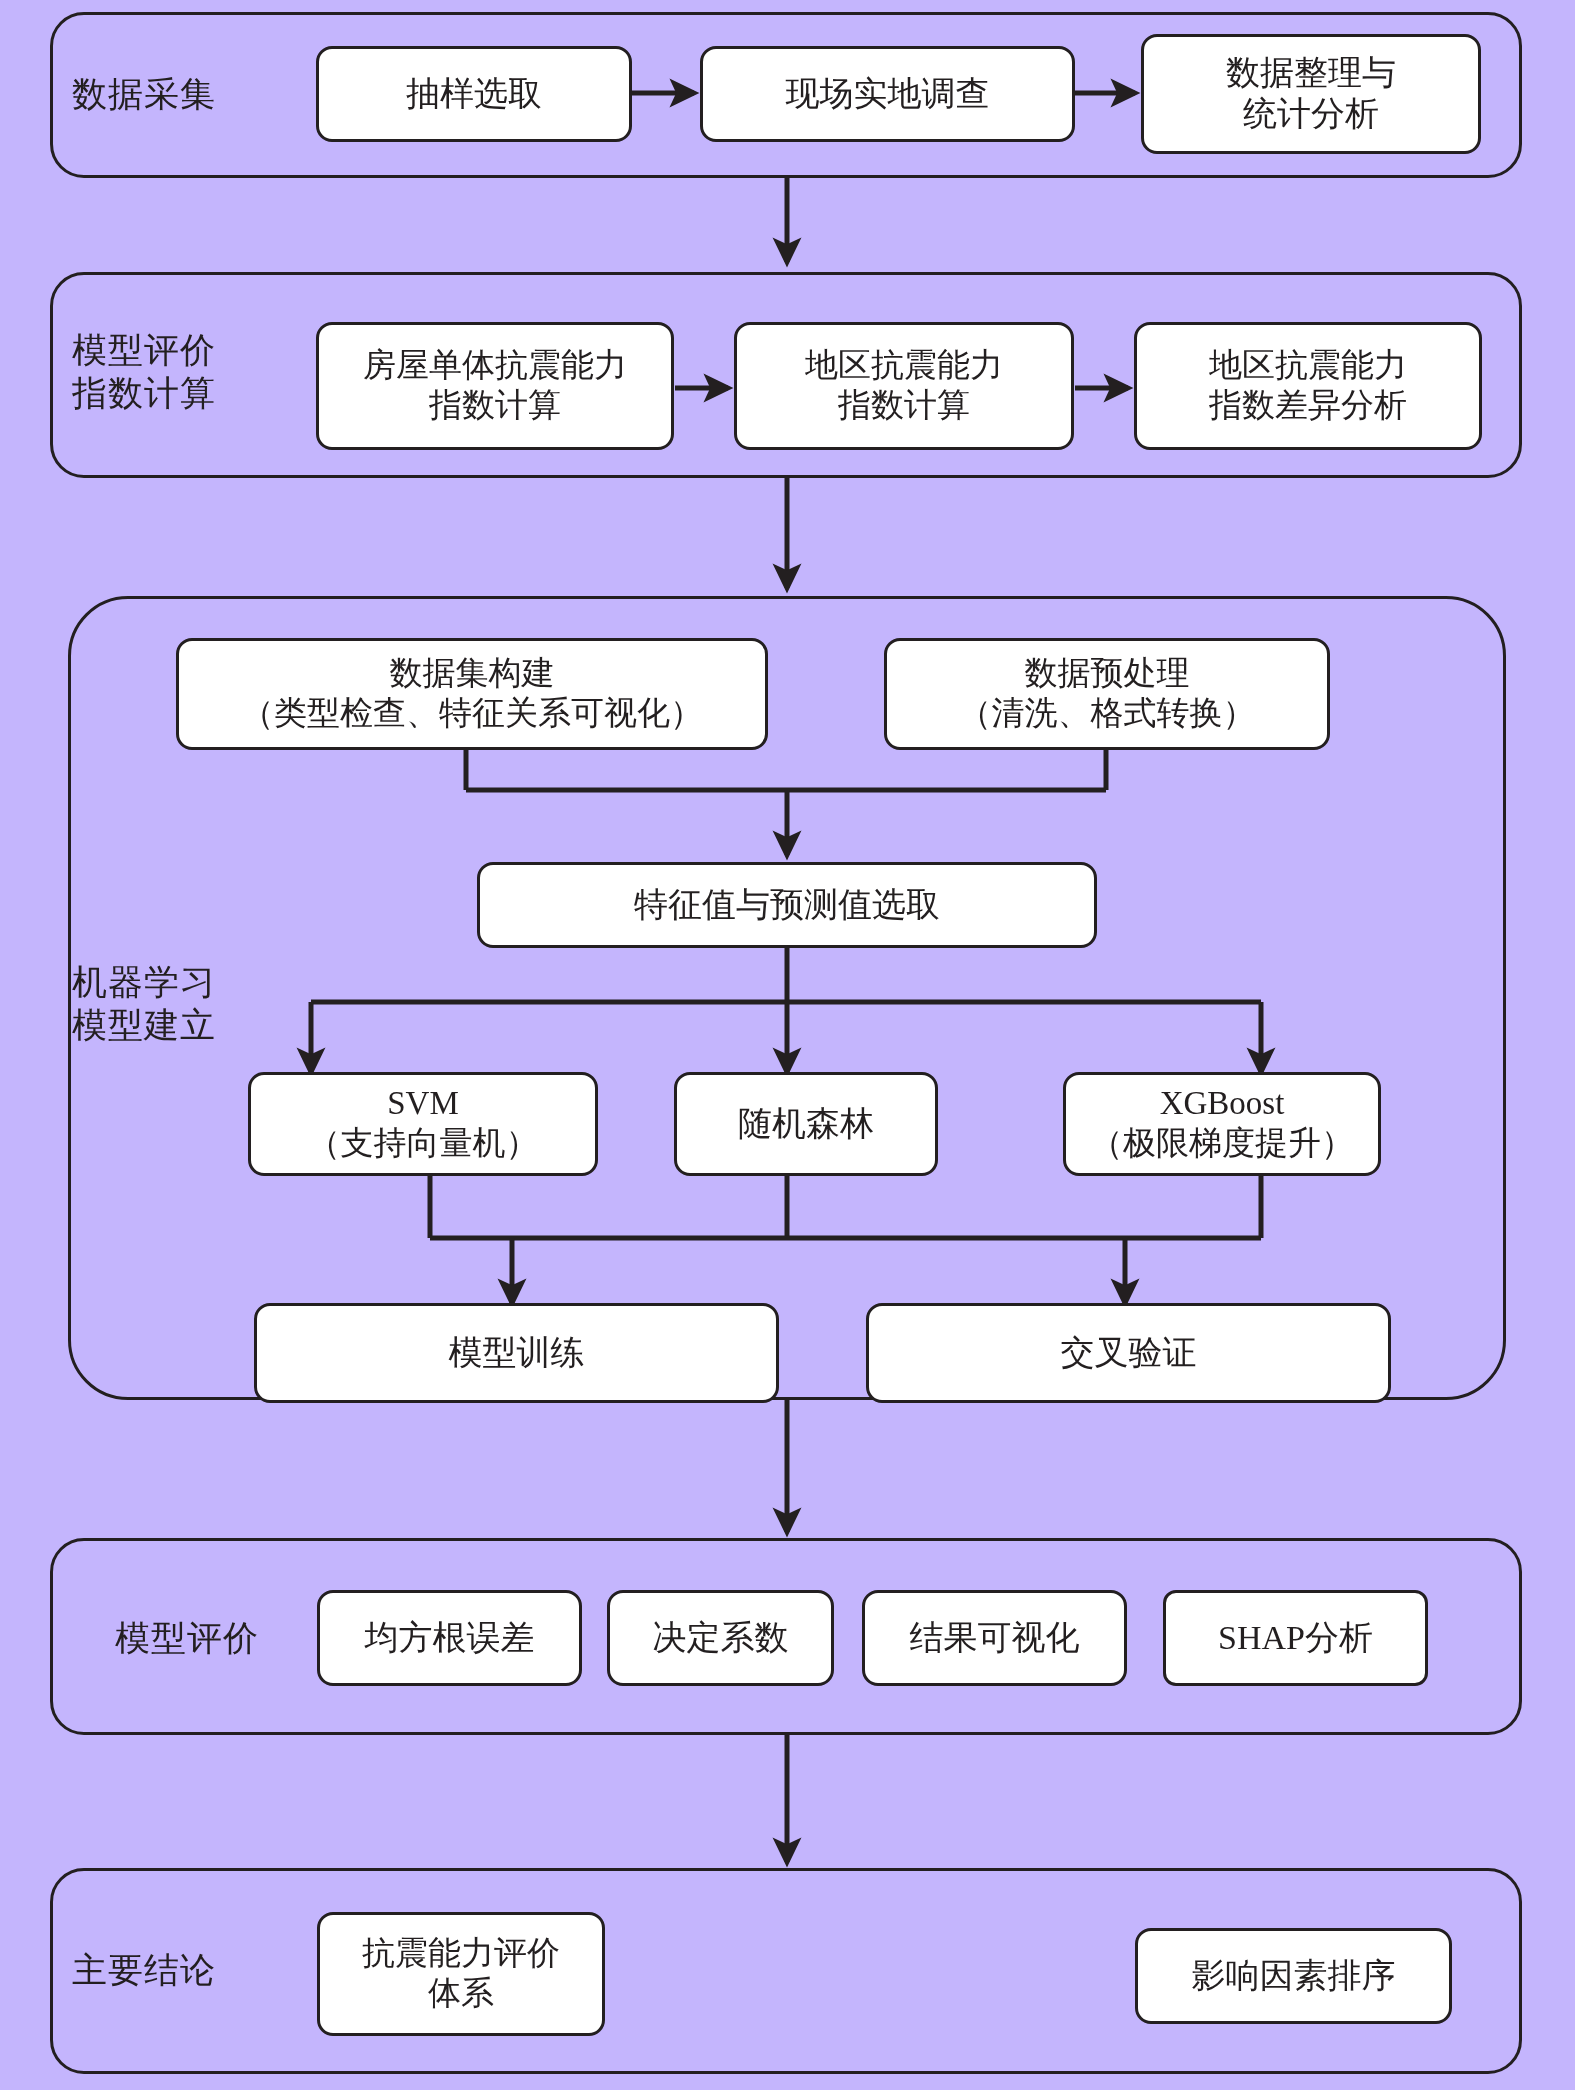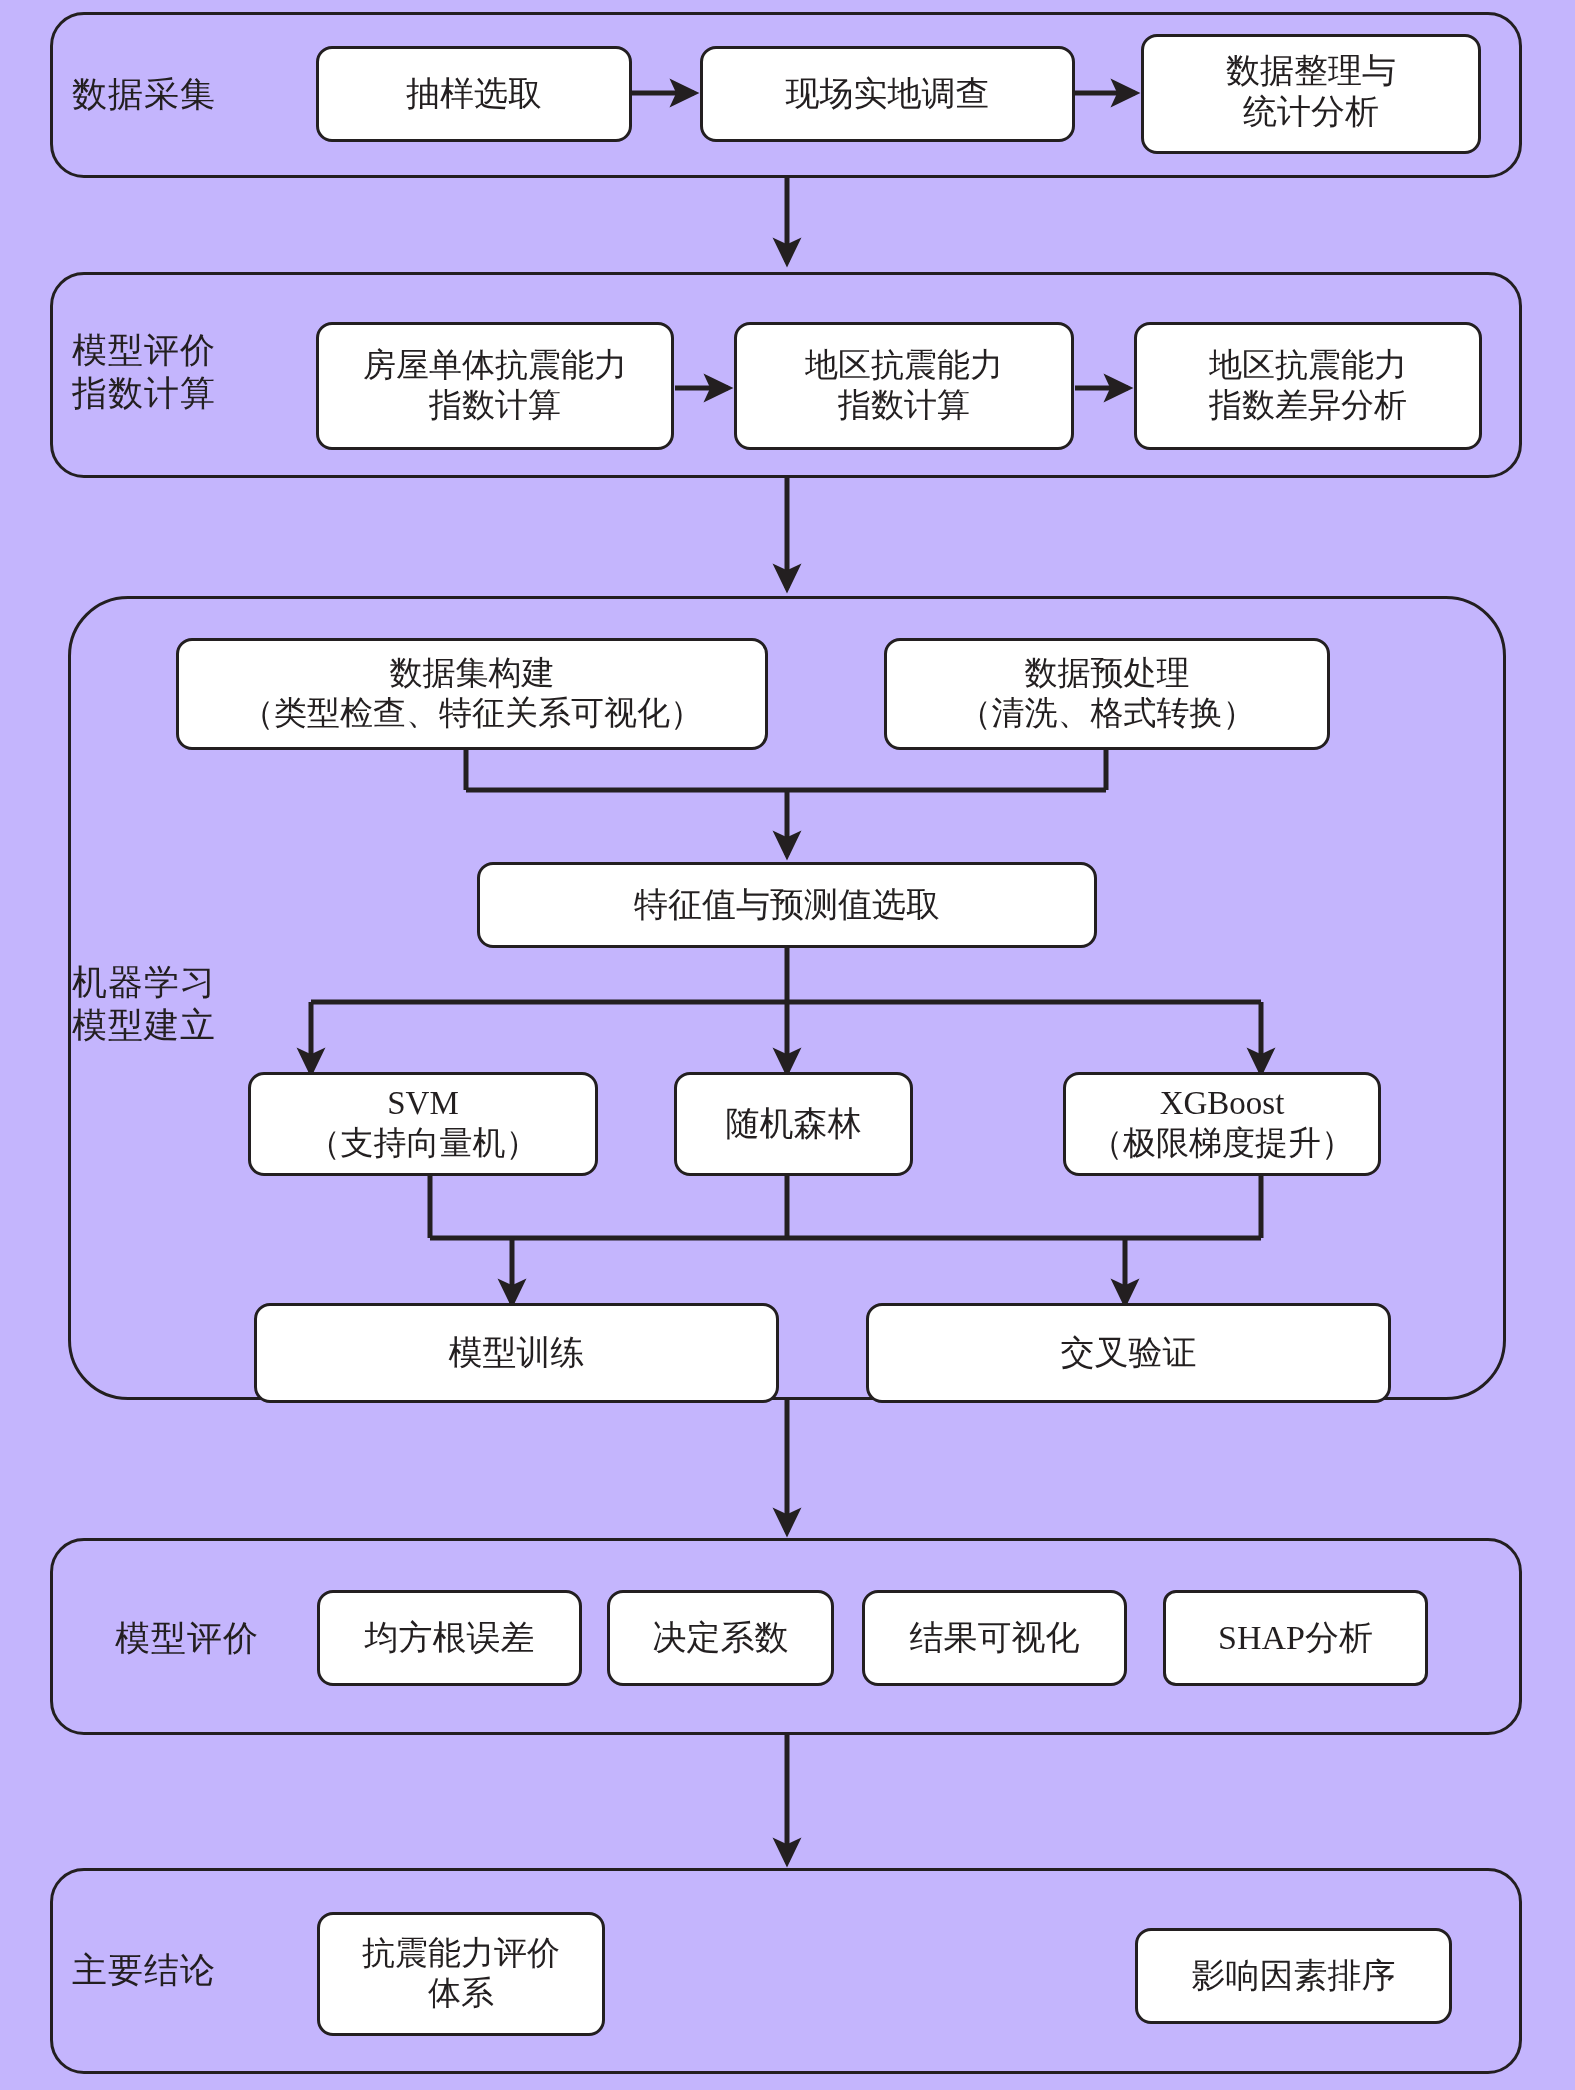--- a/index.html
+++ b/index.html
@@ -106,21 +106,21 @@
 
       <line x1="787" y1="1735" x2="787" y2="1862" marker-end="url(#arrow)"></line>
     </g>
   </svg>
 
   <div class="stage" style="left:50px; top:12px; width:1472px; height:166px;"></div>
   <div class="stage-label" style="left:72px; top:74px; width:230px;">数据采集</div>
 
   <div class="node" style="left:316px; top:46px; width:316px; height:96px;">抽样选取</div>
   <div class="node" style="left:700px; top:46px; width:375px; height:96px;">现场实地调查</div>
-  <div class="node" style="left:1141px; top:34px; width:340px; height:120px;font-family:Liberation Mono, monospace;">数据整理与
+  <div class="node" style="left:1141px; top:34px; width:340px; height:120px;">数据整理与
 统计分析</div>
 
   <div class="stage" style="left:50px; top:272px; width:1472px; height:206px;"></div>
   <div class="stage-label" style="left:72px; top:330px; width:230px;">模型评价
 指数计算</div>
 
   <div class="node small" style="left:316px; top:322px; width:358px; height:128px;">房屋单体抗震能力
 指数计算</div>
   <div class="node small" style="left:734px; top:322px; width:340px; height:128px;">地区抗震能力
 指数计算</div>
@@ -133,21 +133,21 @@
 
   <div class="node small" style="left:176px; top:638px; width:592px; height:112px;">数据集构建
 （类型检查、特征关系可视化）</div>
   <div class="node small" style="left:884px; top:638px; width:446px; height:112px;">数据预处理
 （清洗、格式转换）</div>
 
   <div class="node" style="left:477px; top:862px; width:620px; height:86px;">特征值与预测值选取</div>
 
   <div class="node small" style="left:248px; top:1072px; width:350px; height:104px;">SVM
 （支持向量机）</div>
-  <div class="node" style="left:674px; top:1072px; width:239px; height:104px;">随机森林</div>
+  <div class="node" style="left:674px; top:1072px; width:264px; height:104px;">随机森林</div>
   <div class="node small" style="left:1063px; top:1072px; width:318px; height:104px;">XGBoost
 （极限梯度提升）</div>
 
   <div class="node" style="left:254px; top:1303px; width:525px; height:100px;">模型训练</div>
   <div class="node" style="left:866px; top:1303px; width:525px; height:100px;">交叉验证</div>
 
   <div class="stage" style="left:50px; top:1538px; width:1472px; height:197px;"></div>
   <div class="stage-label" style="left:72px; top:1618px; width:230px;text-align:center;">模型评价</div>
 
   <div class="node" style="left:317px; top:1590px; width:265px; height:96px;">均方根误差</div>

